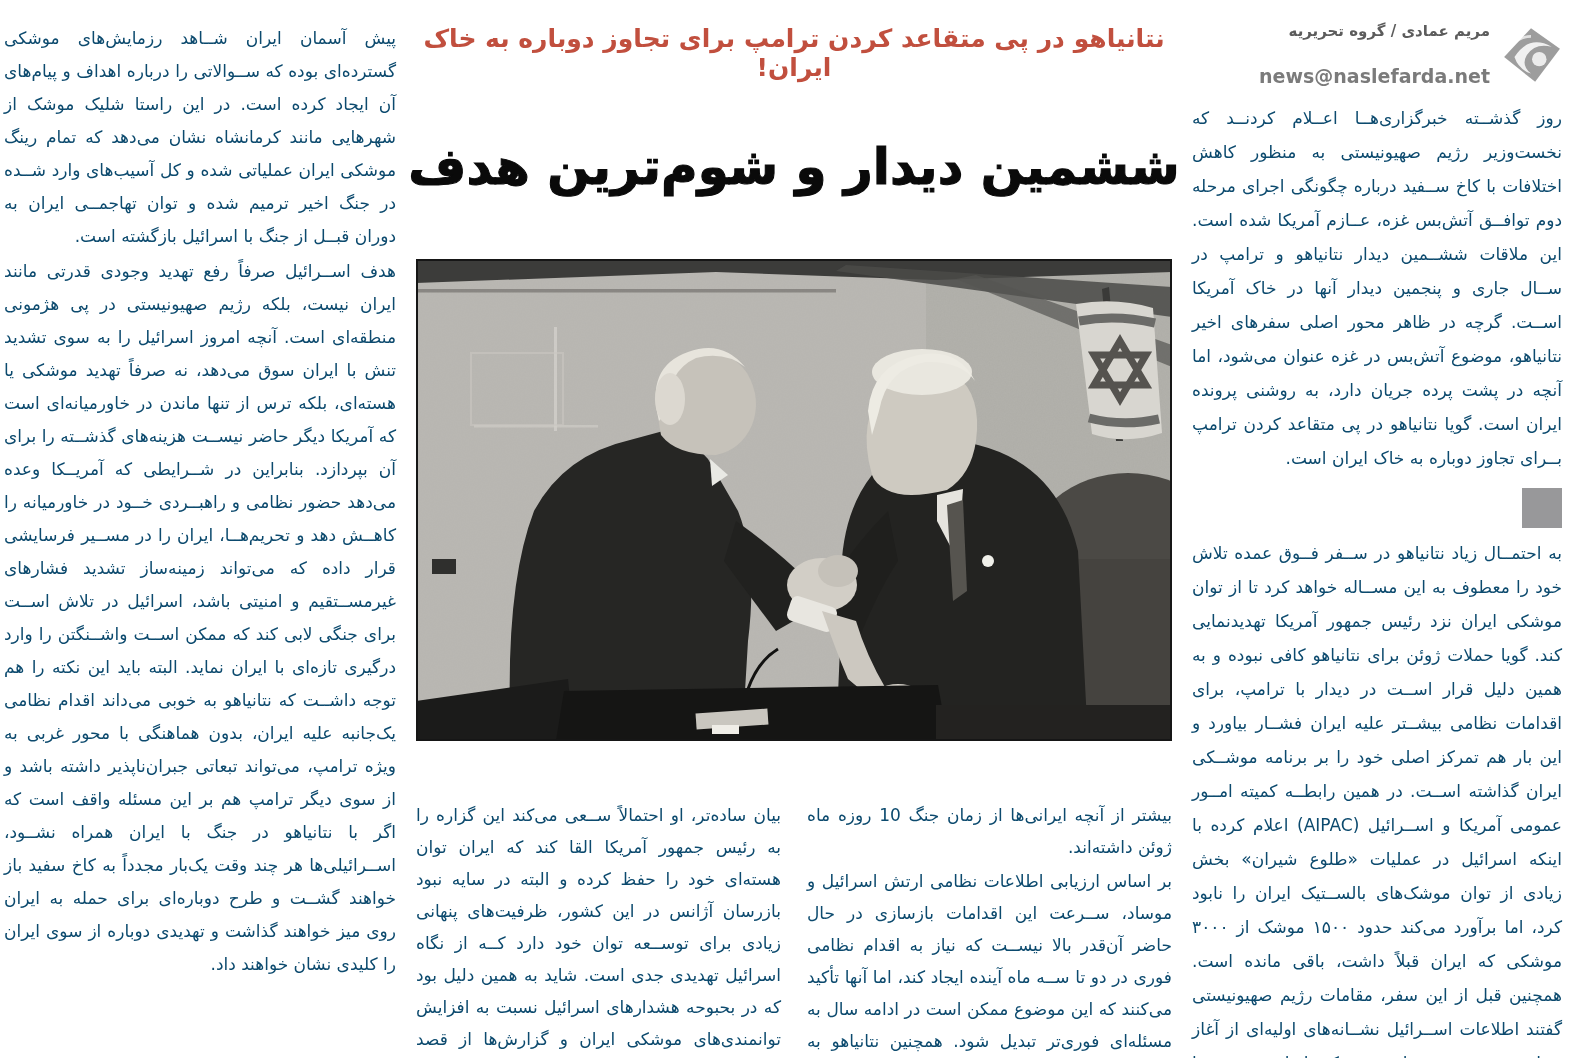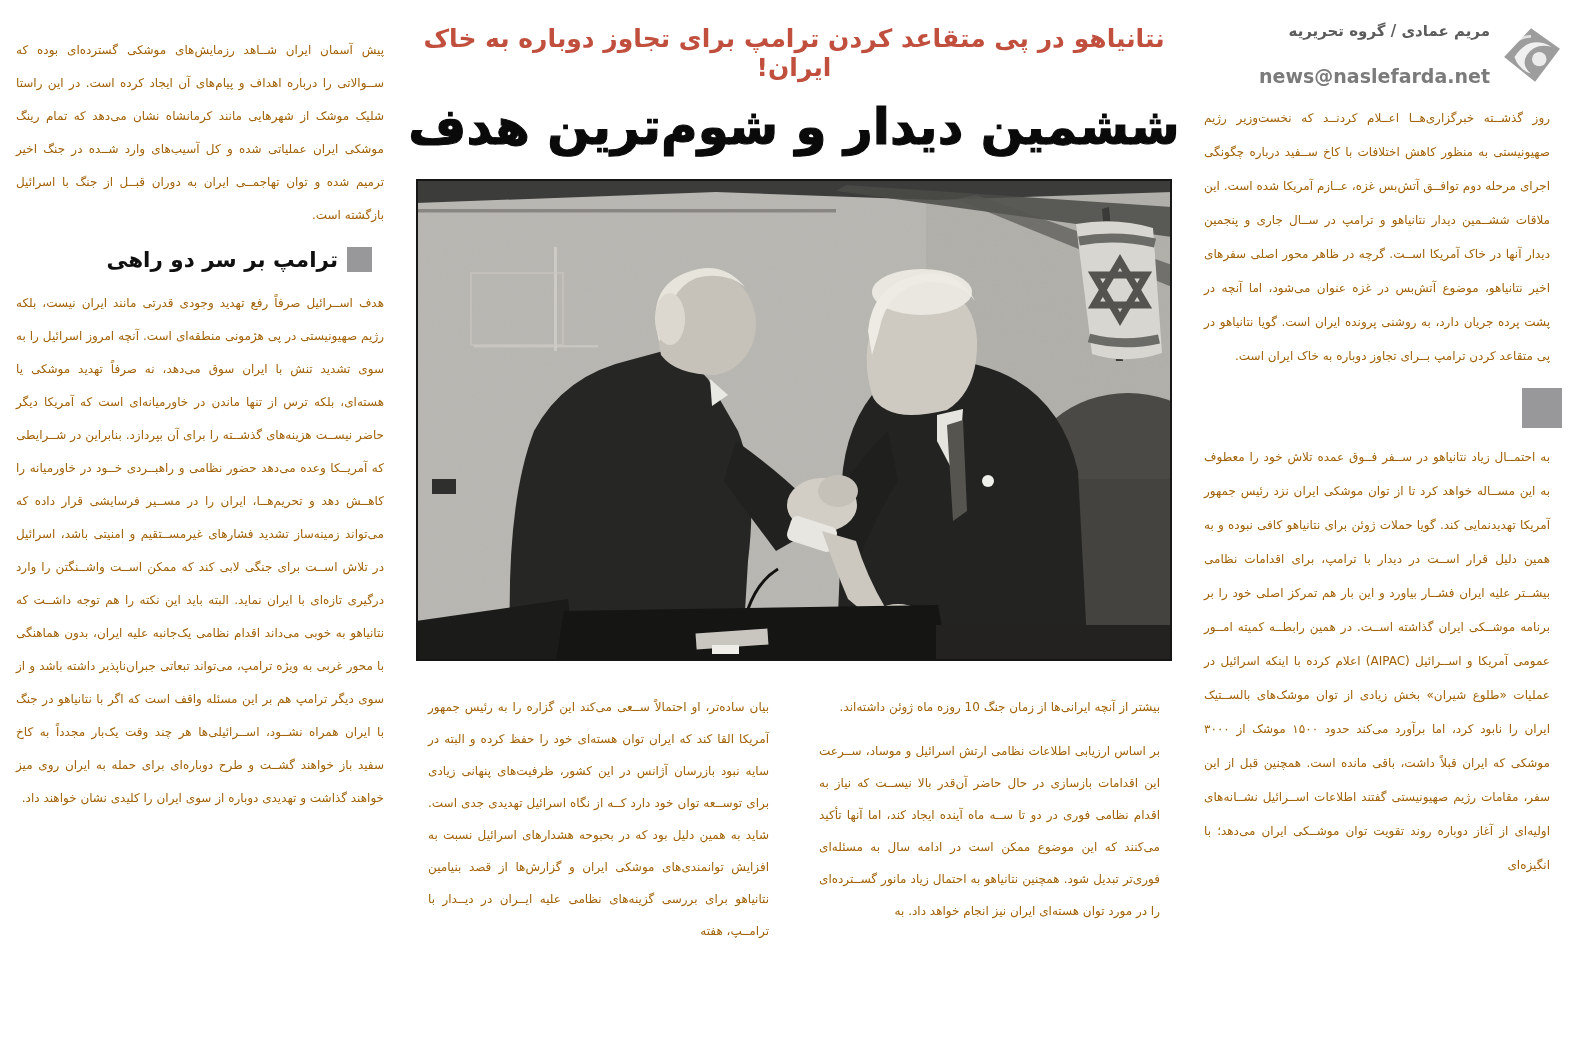--- a/index.html
+++ b/index.html
@@ -6,26 +6,26 @@
   body{
     width:1572px;height:1058px;overflow:hidden;background:#ffffff;
     font-family:"DejaVu Sans",sans-serif;color:#1d1d1d;
   }
   .page{
     display:flex;direction:rtl;gap:20px;
     padding:22px 10px 0 6px;box-sizing:border-box;
     width:1572px;height:1058px;
   }
   .col-first{width:370px;flex:none;}
-  .center{width:756px;flex:none;display:flex;flex-direction:column;align-items:center;}
+  .center{width:756px;flex:none;display:flex;flex-direction:column;align-items:center;gap:40px;}
   .col-last{width:392px;flex:none;}
 
   p.body{
-    font-size:12px;line-height:33px;text-align:justify;
-    margin:12px;color:#a16207;
+    font-size:17px;line-height:33px;text-align:justify;
+    margin:0;color:#0c4a6e;
   }
   .col-first p.body{line-height:34px;}
   .ucol p.body{line-height:32px;}
   p.body + p.body{margin-top:2px;}
 
   
   .byline{display:flex;align-items:center;gap:10px;margin:0 0 14px 0;}
   .logo{width:62px;height:58px;flex:none;}
   .byline-text{text-align:right;flex:1;}
   .author{font-size:15px;color:#5c5c5c;font-weight:bold;margin-bottom:2px;}
@@ -166,20 +166,16 @@
         <p class="body">بر اساس ارزیابی اطلاعات نظامی ارتش اسرائیل و موساد، ســرعت این اقدامات بازسازی در حال حاضر آن‌قدر بالا نیســت که نیاز به اقدام نظامی فوری در دو تا ســه ماه آینده ایجاد کند، اما آنها تأکید می‌کنند که این موضوع ممکن است در ادامه سال به مسئله‌ای فوری‌تر تبدیل شود. همچنین نتانیاهو به احتمال زیاد مانور گســترده‌ای را در مورد توان هسته‌ای ایران نیز انجام خواهد داد. به</p>
       </div>
       <div class="ucol">
         <p class="body">بیان ساده‌تر، او احتمالاً ســعی می‌کند این گزاره را به رئیس جمهور آمریکا القا کند که ایران توان هسته‌ای خود را حفظ کرده و البته در سایه نبود بازرسان آژانس در این کشور، ظرفیت‌های پنهانی زیادی برای توســعه توان خود دارد کــه از نگاه اسرائیل تهدیدی جدی است. شاید به همین دلیل بود که در بحبوحه هشدارهای اسرائیل نسبت به افزایش توانمندی‌های موشکی ایران و گزارش‌ها از قصد بنیامین نتانیاهو برای بررسی گزینه‌های نظامی علیه ایــران در دیــدار با ترامــپ، هفته</p>
       </div>
     </div>
   </main>
 
   <aside class="col-last">
     <p class="body">پیش آسمان ایران شــاهد رزمایش‌های موشکی گسترده‌ای بوده که ســوالاتی را درباره اهداف و پیام‌های آن ایجاد کرده است. در این راستا شلیک موشک از شهرهایی مانند کرمانشاه نشان می‌دهد که تمام رینگ موشکی ایران عملیاتی شده و کل آسیب‌های وارد شــده در جنگ اخیر ترمیم شده و توان تهاجمــی ایران به دوران قبــل از جنگ با اسرائیل بازگشته است.</p>
-    <h3 class="subhead indent">
-      <span class="square"></span>
-      <span class="txt">ترامپ بر سر دو راهی</span>
-    </h3>
     <p class="body">هدف اســرائیل صرفاً رفع تهدید وجودی قدرتی مانند ایران نیست، بلکه رژیم صهیونیستی در پی هژمونی منطقه‌ای است. آنچه امروز اسرائیل را به سوی تشدید تنش با ایران سوق می‌دهد، نه صرفاً تهدید موشکی یا هسته‌ای، بلکه ترس از تنها ماندن در خاورمیانه‌ای است که آمریکا دیگر حاضر نیســت هزینه‌های گذشــته را برای آن بپردازد. بنابراین در شــرایطی که آمریــکا وعده می‌دهد حضور نظامی و راهبــردی خــود در خاورمیانه را کاهــش دهد و تحریم‌هــا، ایران را در مســیر فرسایشی قرار داده که می‌تواند زمینه‌ساز تشدید فشارهای غیرمســتقیم و امنیتی باشد، اسرائیل در تلاش اســت برای جنگی لابی کند که ممکن اســت واشــنگتن را وارد درگیری تازه‌ای با ایران نماید. البته باید این نکته را هم توجه داشــت که نتانیاهو به خوبی می‌داند اقدام نظامی یک‌جانبه علیه ایران، بدون هماهنگی با محور غربی به ویژه ترامپ، می‌تواند تبعاتی جبران‌ناپذیر داشته باشد و از سوی دیگر ترامپ هم بر این مسئله واقف است که اگر با نتانیاهو در جنگ با ایران همراه نشــود، اســرائیلی‌ها هر چند وقت یک‌بار مجدداً به کاخ سفید باز خواهند گشــت و طرح دوباره‌ای برای حمله به ایران روی میز خواهند گذاشت و تهدیدی دوباره از سوی ایران را کلیدی نشان خواهند داد.</p>
   </aside>
 
 </div>
 
 </body></html>

